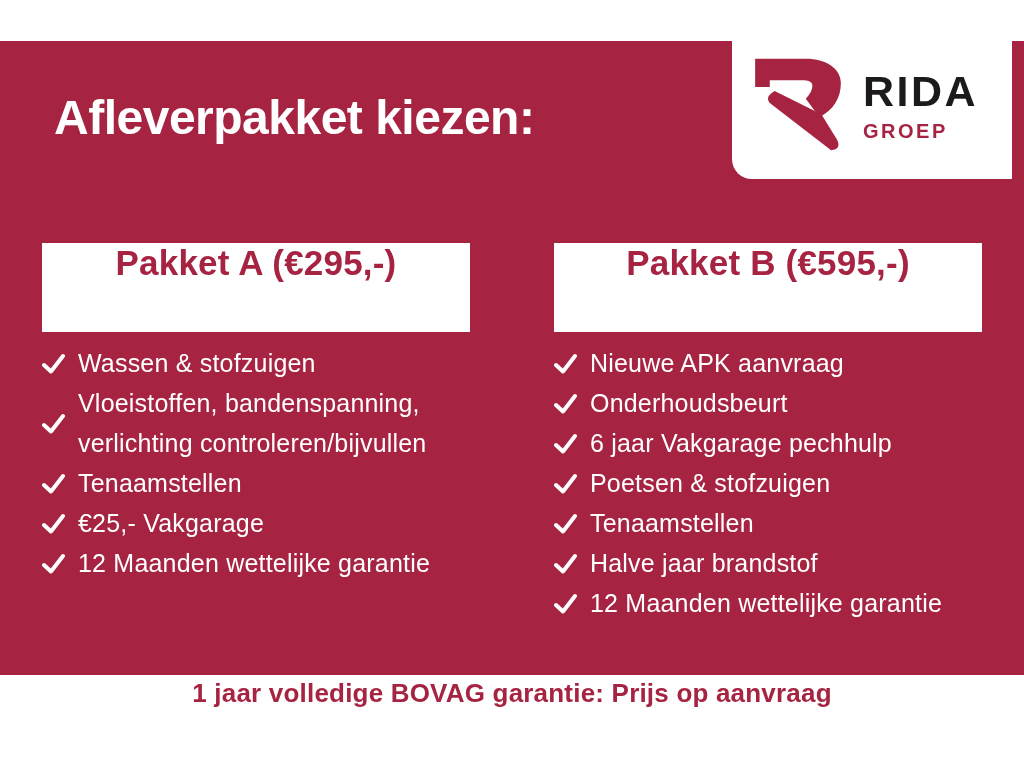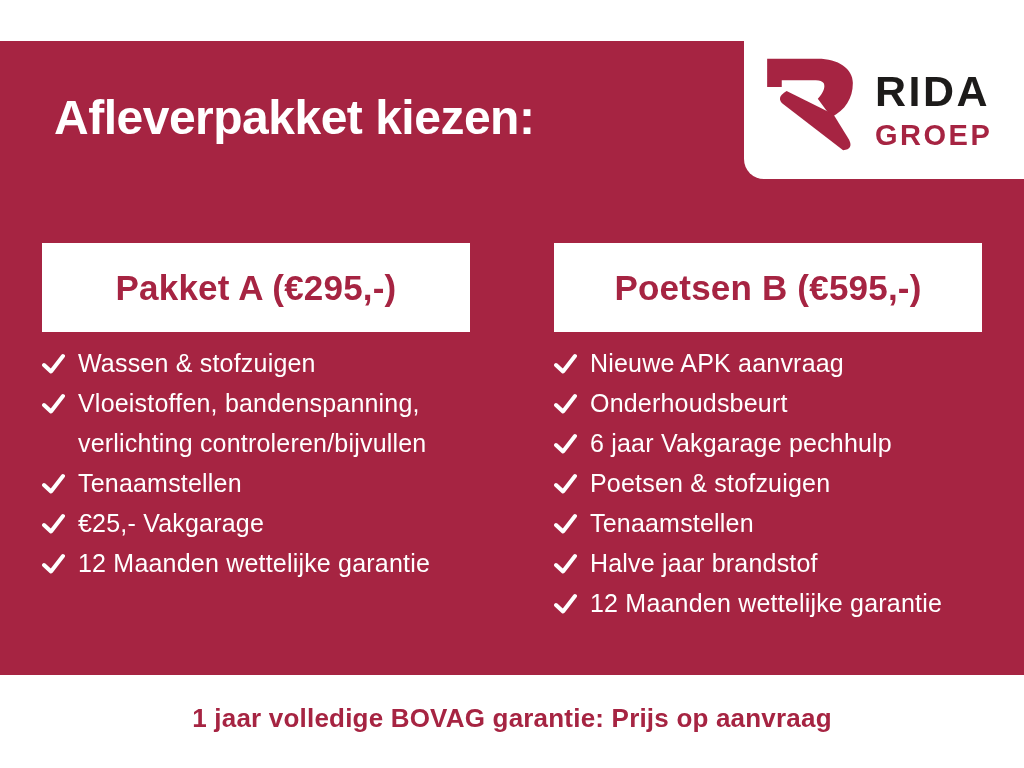--- a/index.html
+++ b/index.html
@@ -14,64 +14,64 @@
     position:relative;overflow:hidden;
     background:var(--brand);
     font-family:"Liberation Sans","DejaVu Sans",sans-serif;
   }
 
   
   .top-strip{position:absolute;top:0;left:0;width:100%;height:41px;background:var(--paper);}
 
   
   .logo-card{
-    position:absolute;top:0;right:0;width:280px;height:179px;
+    position:absolute;top:0;right:12px;width:280px;height:179px;
     background:var(--paper);border-bottom-left-radius:20px;
   }
   .r-mark{position:absolute;left:17px;top:50px;width:98px;height:112px;}
   .r-mark path{fill:var(--brand);}
   .logo-text{position:absolute;left:131px;top:70px;}
   .logo-name{font-size:43px;font-weight:bold;letter-spacing:2.5px;line-height:1;color:var(--ink);}
-  .logo-subname{font-size:29px;font-weight:bold;letter-spacing:2.5px;line-height:1;margin-top:8px;color:var(--brand);}
+  .logo-subname{font-size:20px;font-weight:bold;letter-spacing:2.5px;line-height:1;margin-top:8px;color:var(--brand);}
 
   
   .title{
     position:absolute;left:46px;top:80px;margin:8px;
     font-size:48px;line-height:1.25;font-weight:800;
     color:var(--paper);letter-spacing:-0.5px;
   }
 
   
   .col{position:absolute;top:243px;width:470px;}
   .col-a{left:42px;}
   .col-b{left:554px;}
   .pkg-header{
     width:428px;height:89px;background:var(--paper);
-    display:flex;align-items:center;justify-content:center;
+    display:flex;justify-content:center;
   }
   .pkg-header span{
     font-size:35px;font-weight:bold;color:var(--brand);letter-spacing:0.2px;
   }
   .pkg-list{list-style:none;margin:11px 0 0 0;padding:0;}
   .item{
-    display:flex;align-items:flex-start;
+    display:flex;align-items:center;
     color:var(--paper);font-size:25px;line-height:40px;font-weight:500;
     letter-spacing:0.2px;
   }
   .check{
     flex:0 0 36px;height:40px;display:flex;align-items:center;
     color:var(--paper);
   }
   .check svg{display:block;}
   .txt{flex:1;}
 
   
   .bottom-bar{position:absolute;left:0;bottom:0;width:100%;height:93px;background:var(--paper);}
   .bottom-text{
-    margin-top:28px;text-align:center;
+    margin-top:3px;text-align:center;
     font-size:26px;font-weight:bold;color:var(--brand);letter-spacing:0.2px;
   }
 </style>
 </head>
 <body>
 
 <div class="top-strip"></div>
 
 <div class="logo-card">
   <svg class="r-mark" viewBox="0 0 100 115" aria-hidden="true">
@@ -129,21 +129,21 @@
             <polyline points="2,12 9,18.5 21,3" fill="none" stroke="currentColor" stroke-width="4" stroke-linecap="round" stroke-linejoin="round"></polyline>
           </svg>
         </span>
       <span class="txt">12 Maanden wettelijke garantie</span>
     </li>
   </ul>
 </section>
 
 <section class="col col-b">
   <div class="pkg-header">
-    <span>Poetsen B (€595,-)</span>
+    <span>Pakket B (€595,-)</span>
   </div>
   <ul class="pkg-list">
     <li class="item">
       <span class="check">
           <svg width="23" height="21" viewBox="0 0 23 21">
             <polyline points="2,12 9,18.5 21,3" fill="none" stroke="currentColor" stroke-width="4" stroke-linecap="round" stroke-linejoin="round"></polyline>
           </svg>
         </span>
       <span class="txt">Nieuwe APK aanvraag</span>
     </li>

